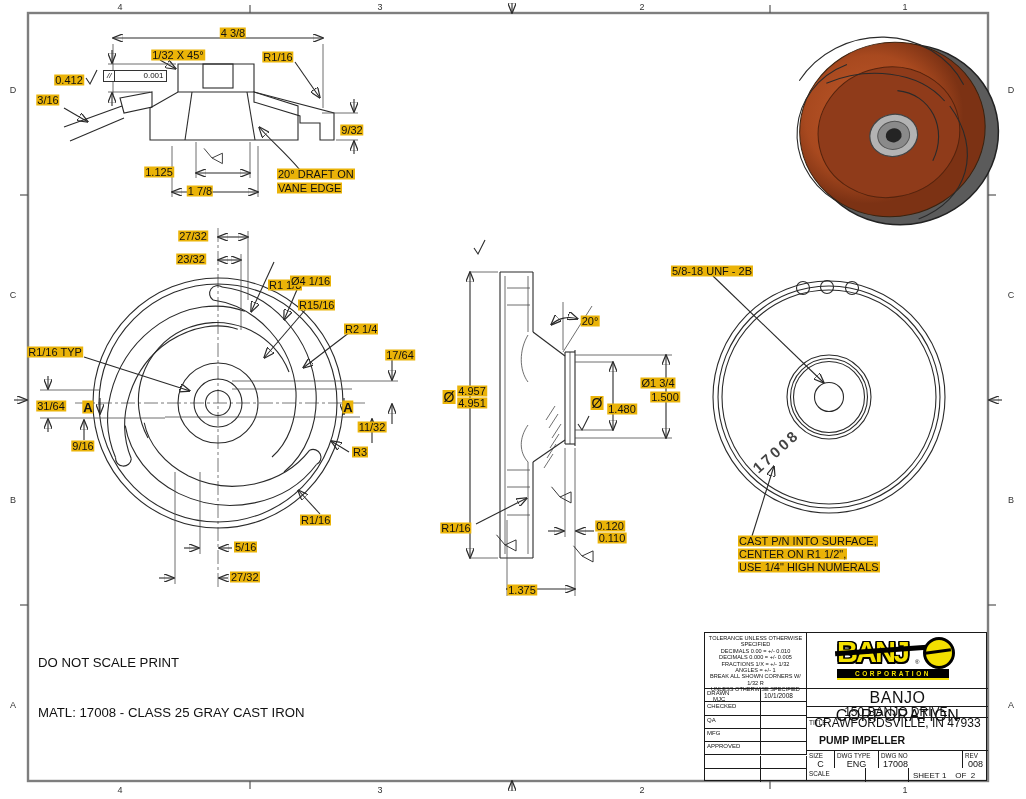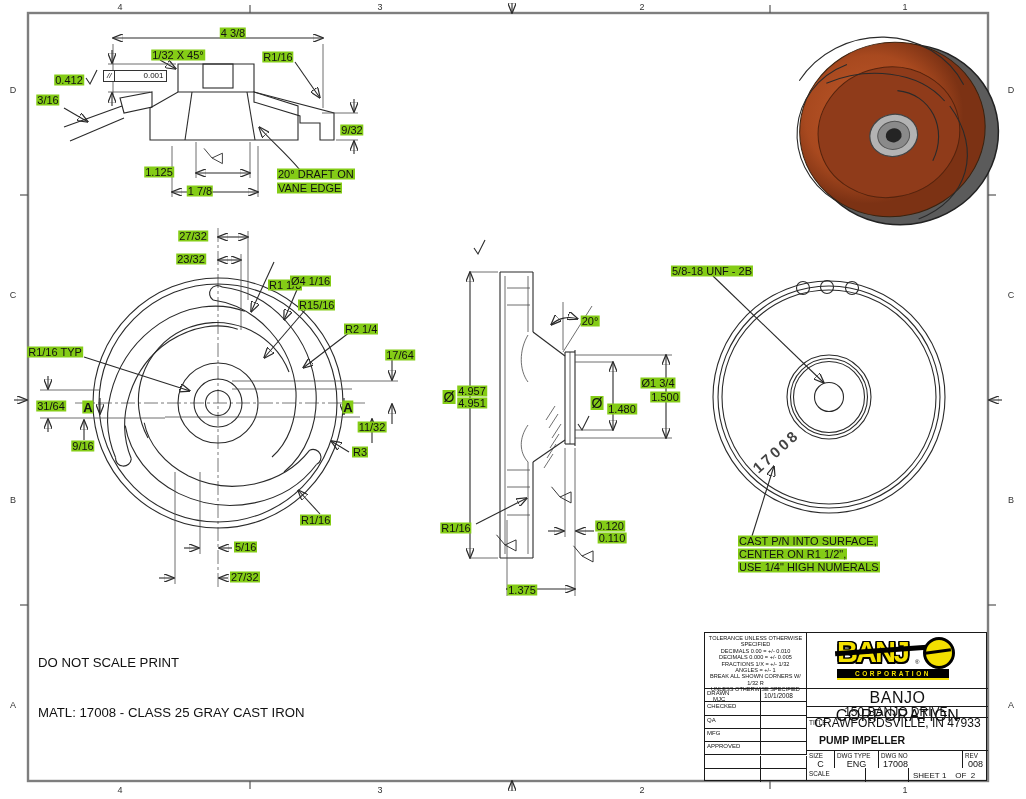--- a/index.html
+++ b/index.html
@@ -4,21 +4,21 @@
 <style>
   html,body{margin:0;padding:0;background:#fff;}
   #sheet{position:relative;width:1026px;height:799px;background:#fff;
          font-family:"Liberation Sans",sans-serif;overflow:hidden;}
   #geom{position:absolute;left:0;top:0;}
   #geom path,#geom line,#geom circle,#geom rect,#geom polyline{stroke:#2a2a2a;fill:none;stroke-width:1.1;}
   #geom .thin{stroke-width:.8;stroke:#4a4a4a;}
   #geom .cl{stroke-width:.8;stroke:#555;stroke-dasharray:14 3 3 3;}
   #geom .frame{stroke:#7e7e7e;stroke-width:2.4;}
   #geom .tick{stroke:#555;stroke-width:1.2;}
-  .ann{position:absolute;font-size:11px;line-height:1;color:#111;background:#84cc16;
+  .ann{position:absolute;font-size:11px;line-height:1;color:#111;background:#eab308;
        padding:0 1px;white-space:pre;transform:translate(-50%,-50%);}
   .ann.left{transform:translate(0,-50%);}
   .ann.zone{font-size:9px;color:#333;background:none;}
   .ann.big{font-size:13px;font-weight:bold;}
   .ann.sym{font-size:14px;}
   .ann.cast{font-size:15px;font-weight:600;letter-spacing:3px;color:#444;background:none;}
   
   #fcf{position:absolute;left:103px;top:70px;display:flex;border:1px solid #333;background:#fff;
        font-size:8px;line-height:10px;color:#111;}
   #fcf span{padding:0 3px;border-right:1px solid #333;font-style:italic;}

